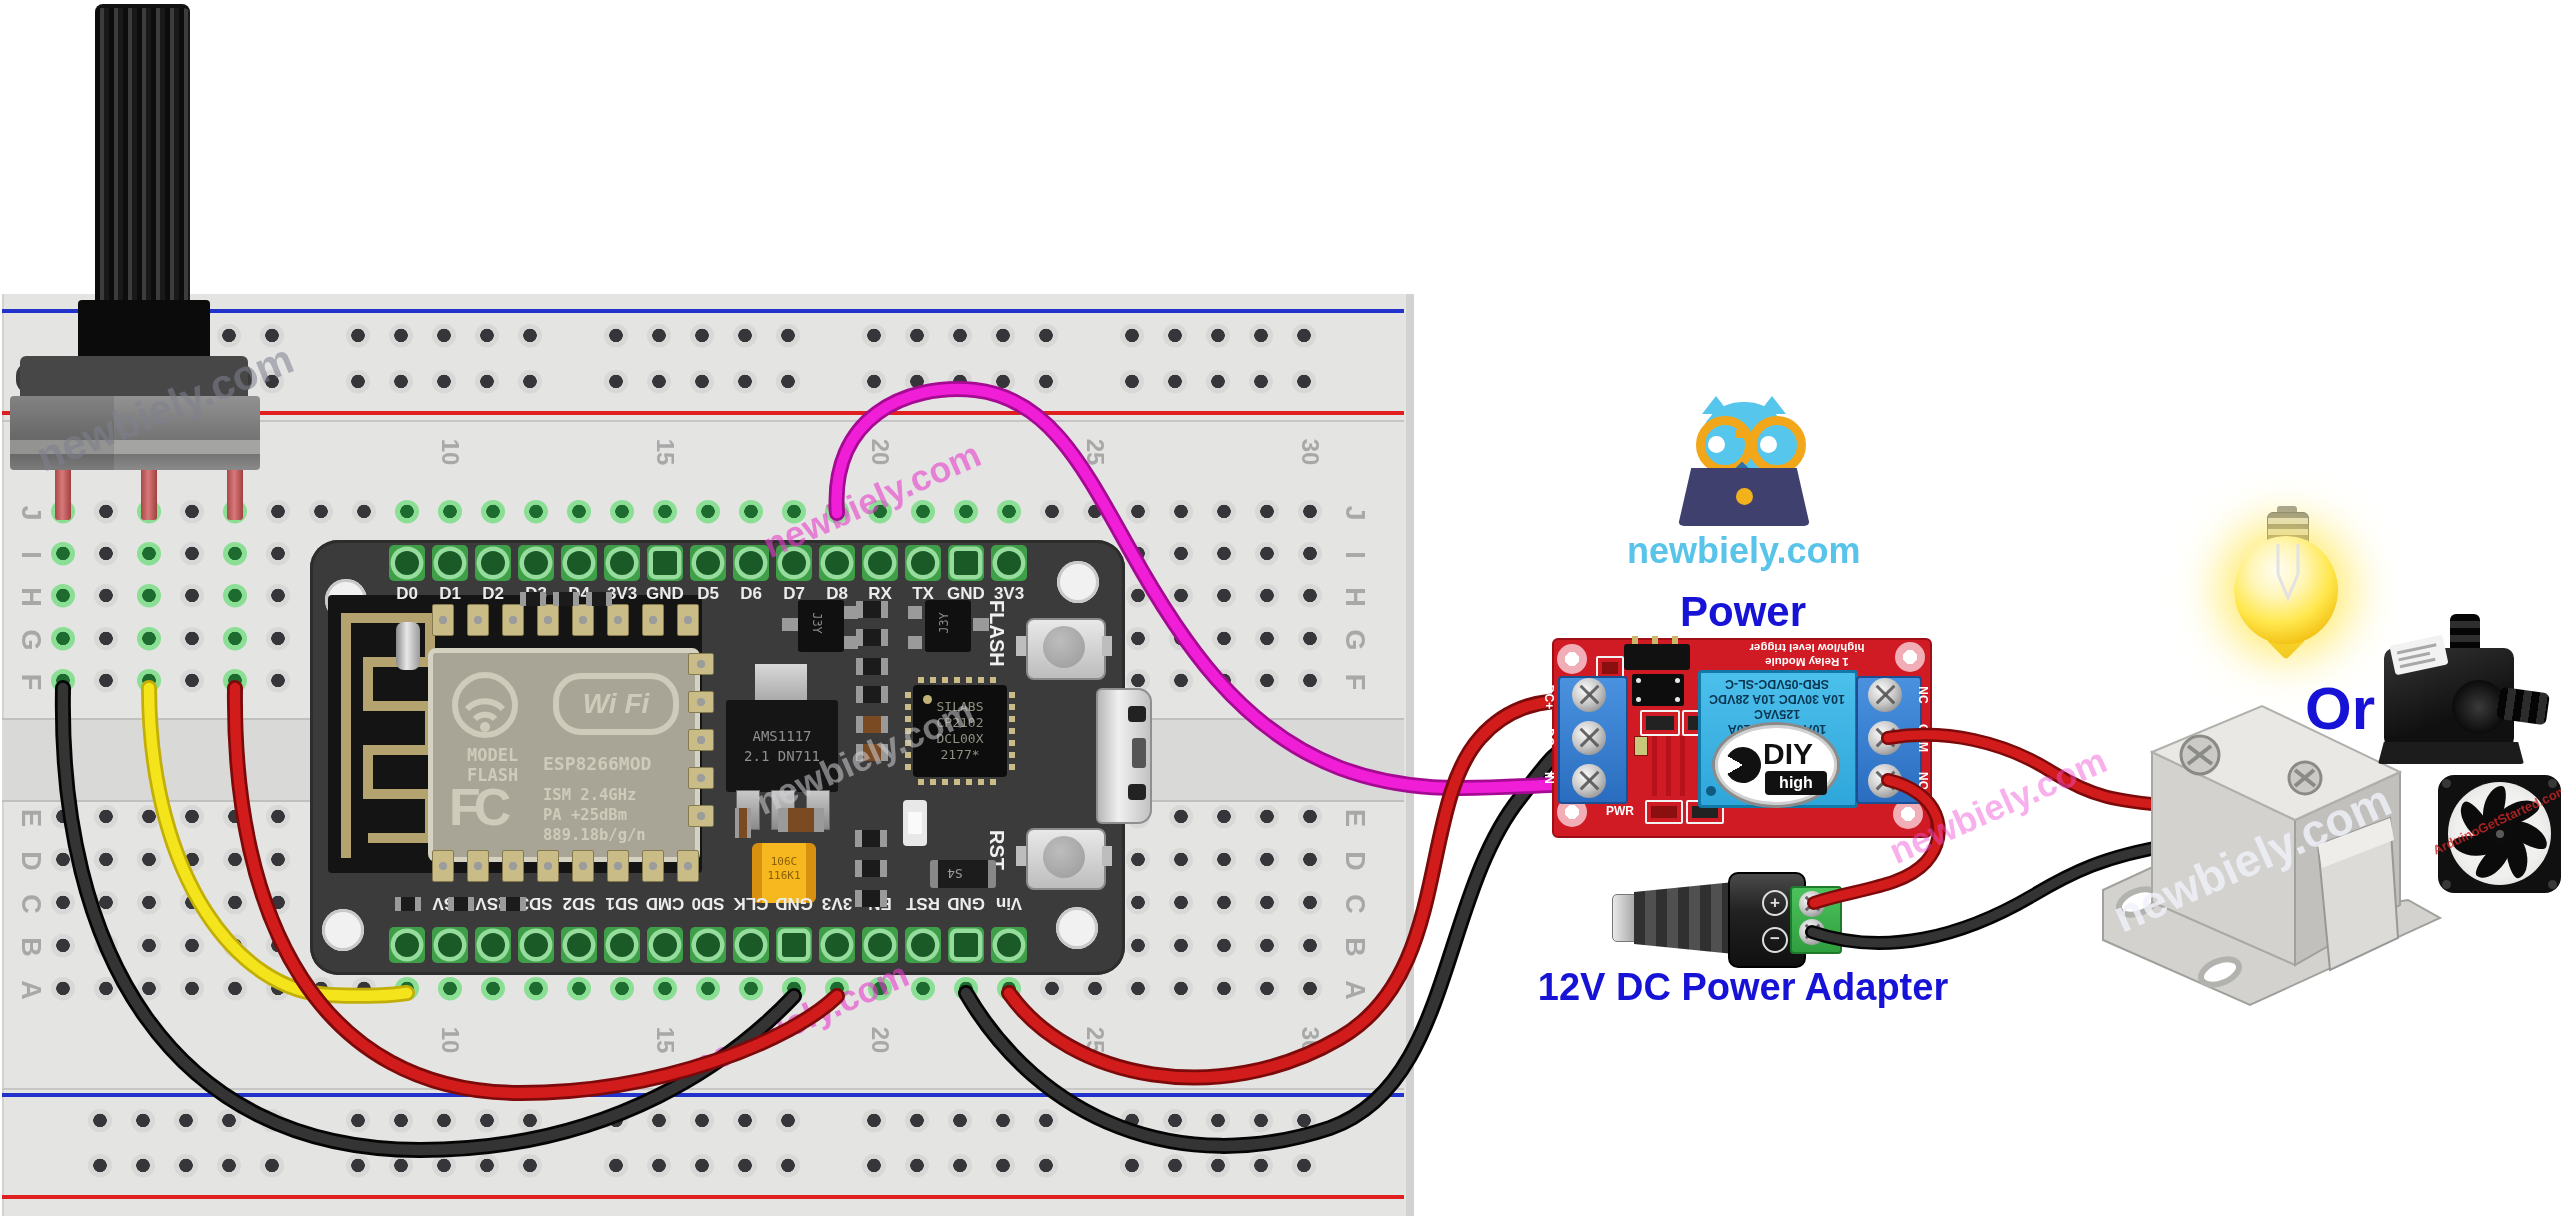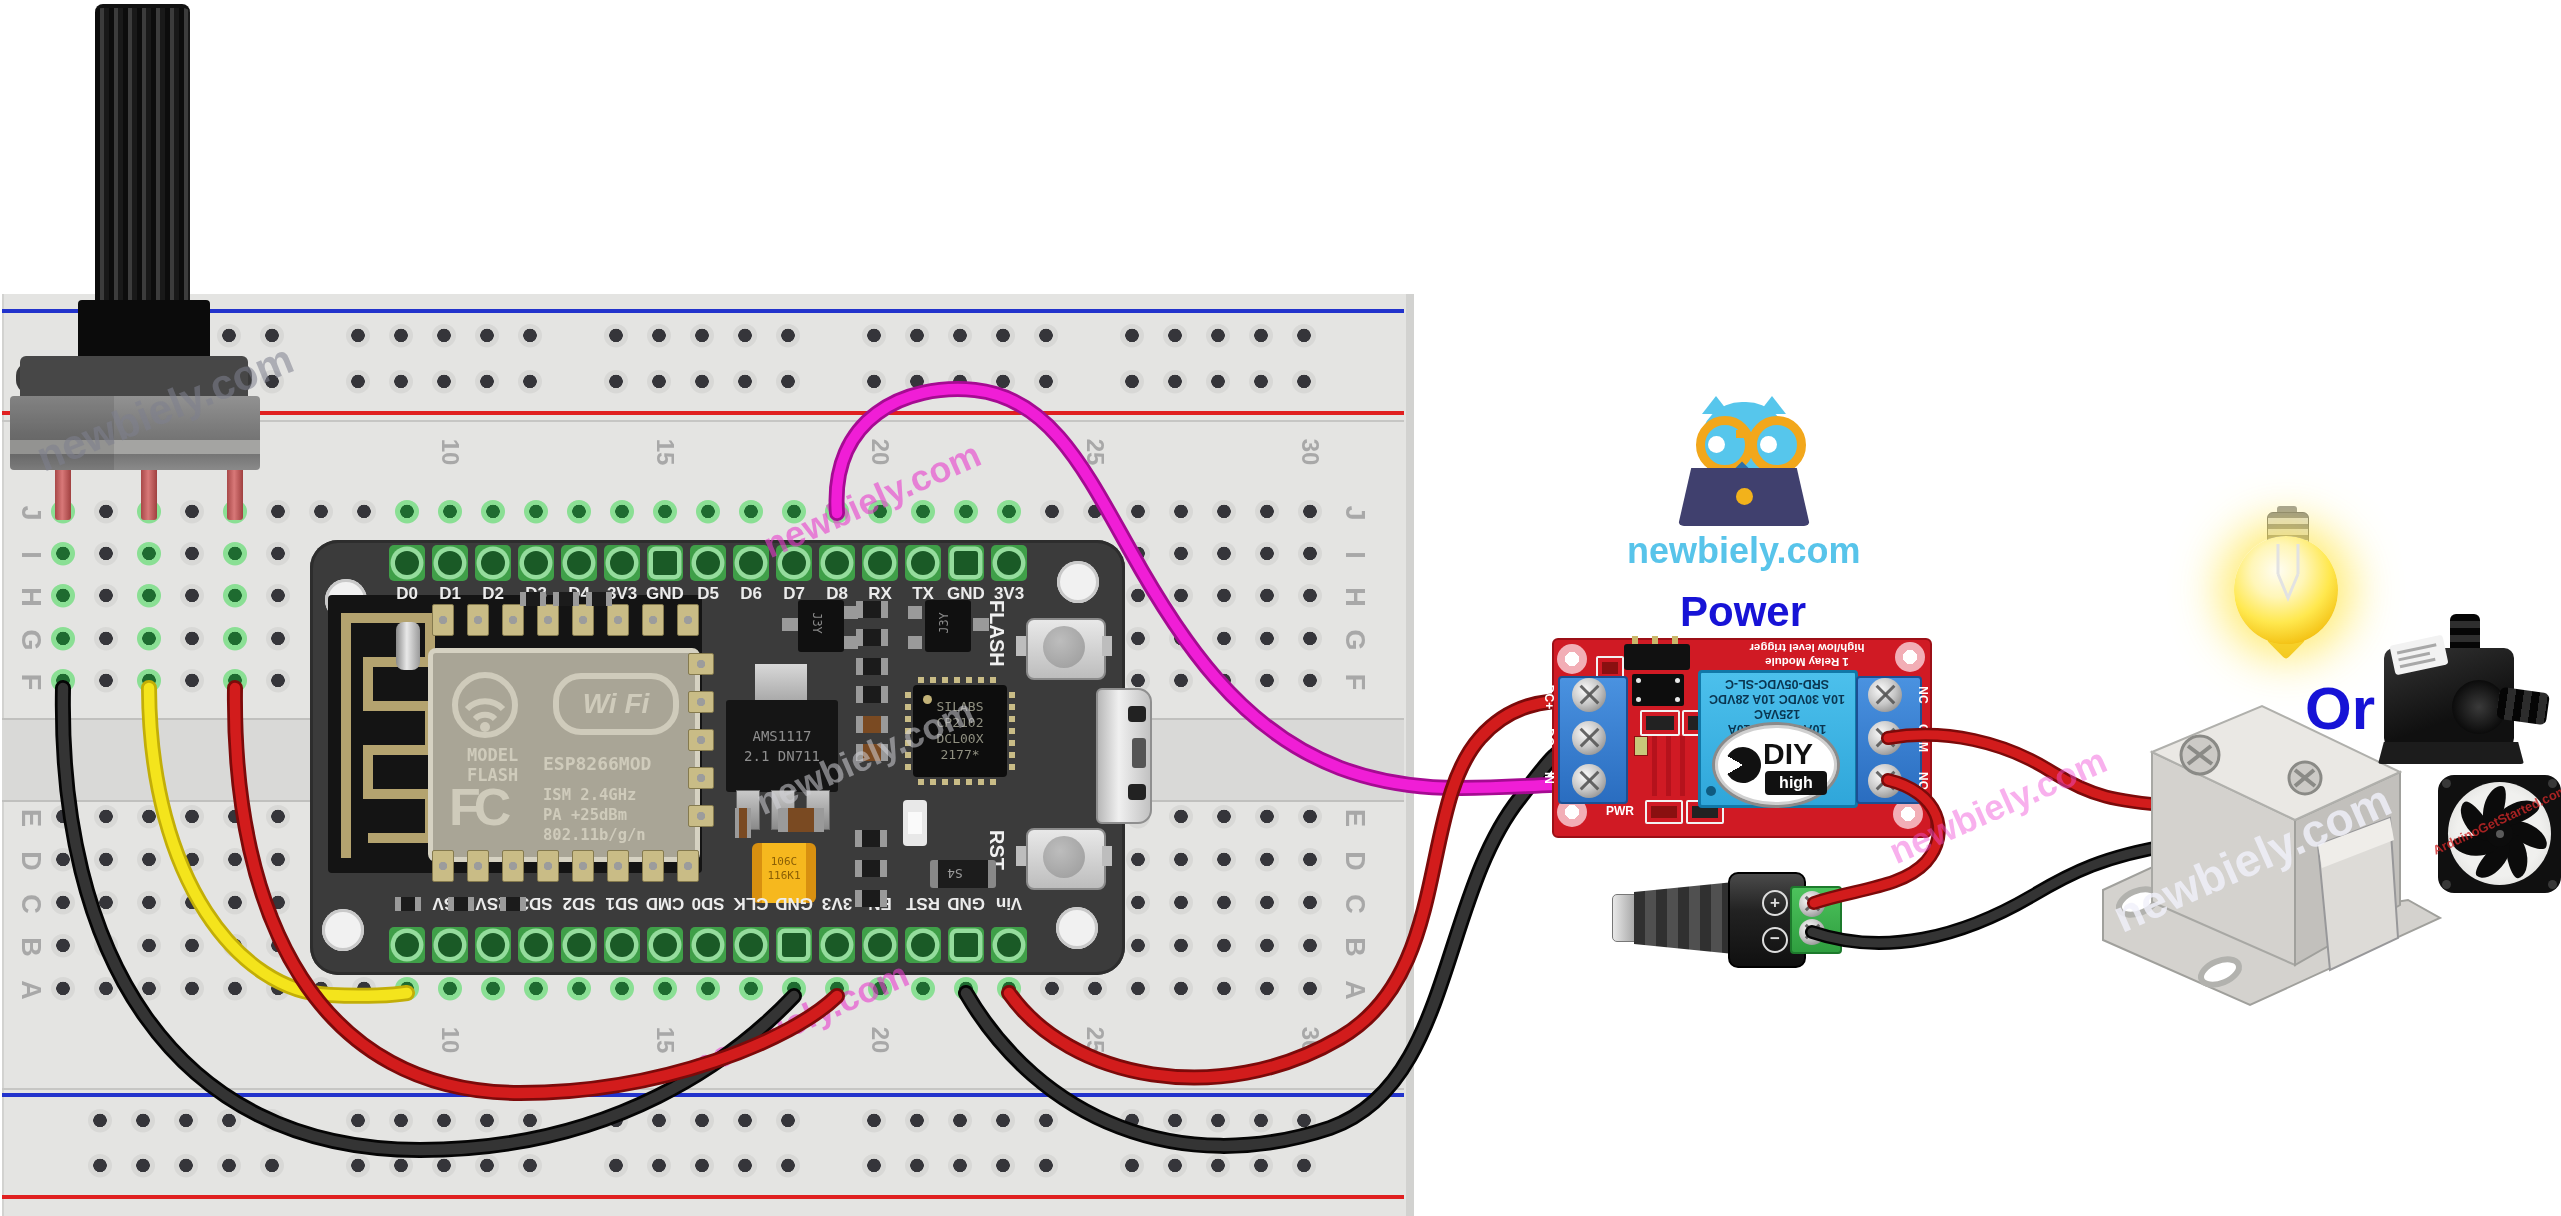--- a/index.html
+++ b/index.html
@@ -362,21 +362,21 @@
       <div style="position:absolute;left:120px;top:20px;width:114px;height:50px;border:6px solid #cfcbbb;border-radius:28px;color:#cfcbbb;font-weight:bold;font-style:italic;font-size:28px;text-align:center;line-height:50px">Wi Fi</div>
       <div class="mono" style="position:absolute;left:34px;top:92px;color:#cfcbbb;font-weight:bold;font-size:17px;line-height:20px">
         <div>MODEL</div>
           <div>FLASH</div>
       </div>
       <div class="mono" style="position:absolute;left:110px;top:100px;color:#cfcbbb;font-weight:bold;font-size:18px">ESP8266MOD</div>
       <div style="position:absolute;left:16px;top:124px;color:#cfcbbb;font-weight:bold;font-size:52px;letter-spacing:-7px">FC</div>
       <div class="mono" style="position:absolute;left:110px;top:132px;color:#cfcbbb;font-weight:bold;font-size:15.5px;line-height:20px">
         <div>ISM 2.4GHz</div>
           <div>PA  +25dBm</div>
-          <div>802.11b/g/n</div>
+          <div>889.18b/g/n</div>
       </div>
     </div>
 
     <div class="abs" style="left:755px;top:664px;width:52px;height:38px;background:linear-gradient(180deg,#d8d8d8,#a8a8a8)"></div>
     <div class="abs" style="left:726px;top:700px;width:112px;height:92px;background:#151515;border-radius:3px">
       <div class="mono" style="position:absolute;left:0;top:26px;width:112px;text-align:center;color:#8f8f8f;font-size:14px;line-height:20px">
         <div>AMS1117</div>
           <div>2.1  DN711</div>
       </div>
     </div>
@@ -728,20 +728,21 @@
   <div>
     <div class="abs" style="left:1612px;top:894px;width:26px;height:46px;background:linear-gradient(90deg,#e8e8e8,#9a9a9a);border:1px solid #777;border-radius:5px"></div>
     <div class="abs" style="left:1634px;top:882px;width:100px;height:72px;background:repeating-linear-gradient(90deg,#303030 0 11px,#505050 11px 22px);clip-path:polygon(0 14%,100% 0,100% 100%,0 86%)"></div>
     <div class="abs" style="left:1728px;top:872px;width:74px;height:92px;background:linear-gradient(180deg,#4a4a4a,#222 40%,#101010);border:2px solid #000;border-radius:10px"></div>
     <div class="abs" style="left:1762px;top:890px;width:22px;height:22px;border:2px solid #ddd;border-radius:50%;color:#ddd;font-weight:bold;font-size:17px;text-align:center;line-height:21px">+</div>
     <div class="abs" style="left:1762px;top:927px;width:22px;height:22px;border:2px solid #ddd;border-radius:50%;color:#ddd;font-weight:bold;font-size:17px;text-align:center;line-height:20px">−</div>
     <div class="abs" style="left:1790px;top:886px;width:48px;height:64px;background:linear-gradient(180deg,#4cc25c,#2f9e3f);border:2px solid #1d7a2c;border-radius:4px"></div>
     <div class="screw" style="left:1799px;top:891px;width:26px;height:26px"></div>
     <div class="screw" style="left:1799px;top:919px;width:26px;height:26px"></div>
   </div>
+  <div class="bluetext" style="left:1528px;top:966px;width:430px;font-size:38px">12V DC Power Adapter</div>
 
   <svg class="abs" style="left:0;top:0" width="2561" height="1216" viewBox="0 0 2561 1216">
     <g fill="none" stroke-linecap="round">
       <path d="M1888,738 C1945,728 2005,742 2052,772 C2092,797 2115,801 2172,806" stroke="#7c0a0a" stroke-width="14"></path>
       <path d="M1888,738 C1945,728 2005,742 2052,772 C2092,797 2115,801 2172,806" stroke="#d21c1c" stroke-width="9"></path>
     </g>
     <g fill="none" stroke-linecap="round">
       <path d="M1888,780 C1938,792 1952,832 1926,862 C1902,888 1855,889 1814,903" stroke="#7c0a0a" stroke-width="14"></path>
       <path d="M1888,780 C1938,792 1952,832 1926,862 C1902,888 1855,889 1814,903" stroke="#d21c1c" stroke-width="9"></path>
     </g>

